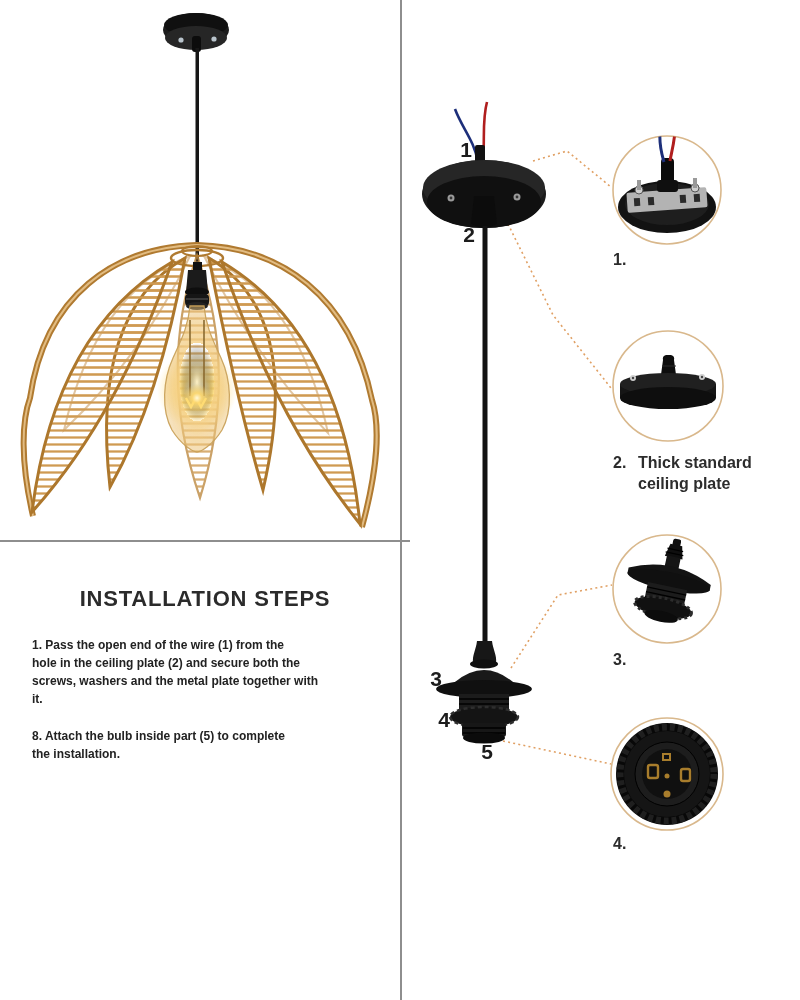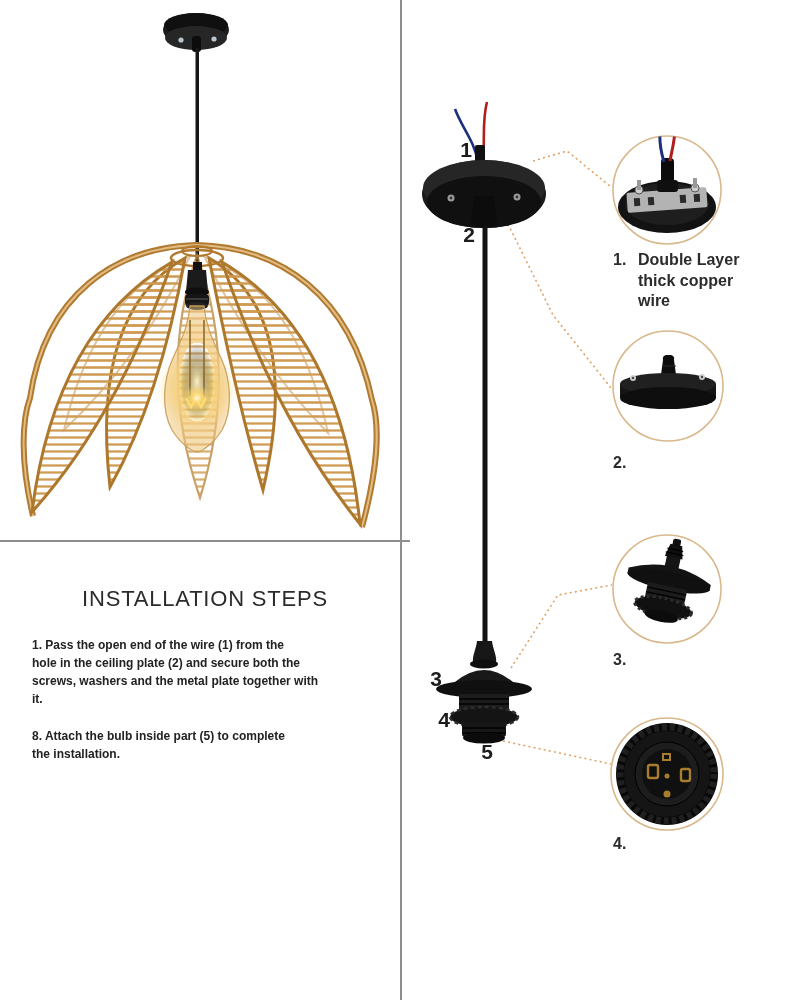--- a/index.html
+++ b/index.html
@@ -11,21 +11,21 @@
   .h-divider{position:absolute;left:0;top:540px;width:410px;height:2px;background:#8e8e8e;}
 
   .photo-svg{position:absolute;left:0;top:0;}
   .diagram-svg{position:absolute;left:400px;top:0;}
 
   .steps{
     position:absolute;left:0;top:542px;width:400px;box-sizing:border-box;
     padding:44px 22px 0 32px;
   }
   .steps h2{
-    margin:0 0 24px 0;text-align:center;font-size:22px;font-weight:400;
+    margin:0 0 24px 0;text-align:center;font-size:22px;font-weight:700;
     letter-spacing:0.8px;color:#2b2b2b;
   }
   .steps p{
     margin:0 0 19px 0;font-size:12px;line-height:18px;font-weight:600;
     color:#222;white-space:pre-line;
   }
 
   .callout{
     position:absolute;display:flex;align-items:flex-start;
     font-size:16px;line-height:20.5px;font-weight:600;color:#2c2c2c;
@@ -258,26 +258,25 @@
         <rect x="681" y="769" width="9" height="12" rx="2" fill="none" stroke="#a87d2c" stroke-width="2.4"></rect>
         <circle cx="667" cy="794" r="3.5" fill="#a87d2c"></circle>
         <rect x="663" y="754" width="7" height="6" fill="none" stroke="#a87d2c" stroke-width="2"></rect>
         <circle cx="667" cy="776" r="2.5" fill="#a87d2c"></circle>
       </g>
     </g>
   </svg>
 
   <div class="callout" style="left:613px;top:250px;">
     <span class="c-num">1.</span>
-    <span class="c-txt">Double Layer
-thick copper
-wire</span>
   </div>
   <div class="callout" style="left:613px;top:453px;">
     <span class="c-num">2.</span>
+    <span class="c-txt">Thick standard
+ceiling plate</span>
   </div>
   <div class="callout" style="left:613px;top:650px;">
     <span class="c-num">3.</span>
   </div>
   <div class="callout" style="left:613px;top:834px;">
     <span class="c-num">4.</span>
   </div>
 
   <div class="v-divider"></div>
   <div class="h-divider"></div>

